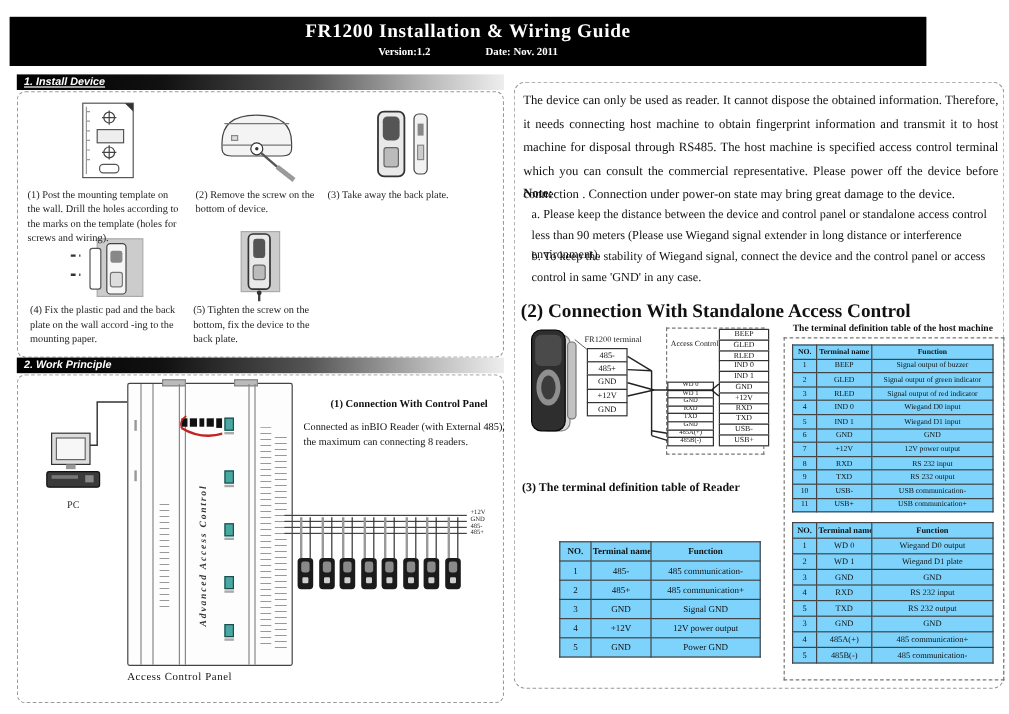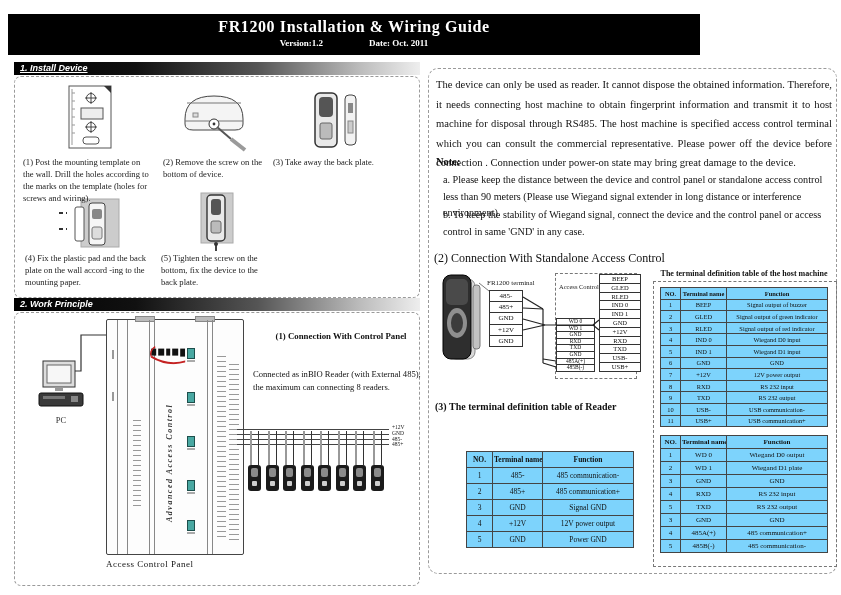--- a/index.html
+++ b/index.html
@@ -1,18 +1,18 @@
 <!DOCTYPE html>
 <html><head>
 <meta charset="utf-8">
 <style>
   html,body{margin:0;padding:0;background:#e8e8e8;}
   .page{position:relative;width:841px;height:595px;background:#fff;font-family:"Liberation Serif",serif;color:#111;overflow:hidden;margin:0 auto;}
   
-  .titlebar{position:absolute;left:8px;top:14px;width:692px;height:41px;background:#000;color:#fff;text-align:center;}
+  .titlebar{position:absolute;left:8px;top:14px;width:764px;height:41px;background:#000;color:#fff;text-align:center;}
   .title{font-size:16px;font-weight:bold;letter-spacing:.6px;padding-top:4px;}
   .subtitle{font-size:9px;margin-top:2px;display:flex;justify-content:center;gap:46px;font-weight:bold;}
   
   .sec-header{position:absolute;left:14px;width:406px;height:13px;box-sizing:border-box;padding-left:6px;
     background:linear-gradient(90deg,#000 0%,#111 30%,#555 60%,#bbb 85%,#eee 100%);
     color:#fff;font-family:"Liberation Sans",sans-serif;font-weight:bold;font-style:italic;font-size:9px;line-height:13px;}
   .dashed-box{position:absolute;border:1px dashed #9a9a9a;border-radius:7px;background:#fff;}
   
   .step-cap{position:absolute;font-size:8.6px;line-height:1.38;color:#222;}
   .ill{position:absolute;}
@@ -23,34 +23,34 @@
   .logo-rot{position:absolute;left:52px;top:8px;width:26px;height:46px;transform:rotate(90deg);transform-origin:30% 40%;}
   .adv-text{position:absolute;left:58px;top:72px;height:142px;width:14px;writing-mode:vertical-rl;transform:rotate(180deg);
     font-weight:bold;font-style:italic;font-size:8px;letter-spacing:1.5px;color:#333;text-align:center;}
   .led{position:absolute;left:80px;width:6px;height:9px;background:#49a8a2;border:1px solid #1d4f4c;}
   .led-dash{position:absolute;left:80px;width:8px;height:2px;background:#aaa;}
   .strip{position:absolute;background:repeating-linear-gradient(to bottom,#999 0 1px,transparent 1px 5px);}
   .mini-dash{position:absolute;left:5px;width:2px;height:9px;background:#999;}
   .panel-cap{position:absolute;left:91px;top:246px;width:136px;text-align:left;font-size:9px;letter-spacing:.5px;}
   .pc-label{position:absolute;left:22px;top:102px;width:48px;text-align:center;font-size:8.5px;color:#333;}
   .conn1-h{position:absolute;left:236px;top:18px;width:180px;text-align:center;font-weight:bold;font-size:8.8px;}
-  .conn1-b{position:absolute;left:238px;top:36px;width:178px;font-size:8.6px;line-height:1.5;margin-top:19px;}
+  .conn1-b{position:absolute;left:238px;top:36px;width:178px;font-size:8.6px;line-height:1.5;}
   .busline{position:absolute;height:1px;background:#444;left:222px;width:152px;}
   .bus-labels{position:absolute;left:377px;top:112px;font-size:5.5px;line-height:5.8px;color:#222;}
   .readers{position:absolute;left:233px;top:118px;width:136px;display:flex;justify-content:space-between;}
   .rwrap{display:flex;flex-direction:column;align-items:center;}
   .drop{width:6px;height:34px;border-left:2px solid #999;border-right:1px solid #333;}
   .reader{width:13px;height:26px;background:#1b1b1b;border-radius:3px;position:relative;}
   .reader::before{content:"";position:absolute;left:3px;top:3px;width:7px;height:9px;background:#8a8a8a;border-radius:2px;}
   .reader::after{content:"";position:absolute;left:4px;top:16px;width:5px;height:5px;background:#cfcfcf;border-radius:1px;}
   
   .intro{position:absolute;left:7px;top:6px;width:396px;font-size:10.6px;line-height:19.5px;text-align:justify;}
   .note-label{position:absolute;left:7px;top:87px;font-size:10.5px;font-weight:bold;}
   .note-item{position:absolute;left:14px;width:388px;font-size:10.2px;line-height:16.5px;}
-  .conn2-h{position:absolute;left:5px;top:182px;font-weight:normal;font-size:12px;}
+  .conn2-h{position:absolute;left:5px;top:182px;font-weight:bold;font-size:16px;}
   .diagram-label{position:absolute;font-size:7px;color:#222;}
   .pins{position:absolute;}
   .pin{border:1px solid #333;margin-top:-1px;text-align:center;background:#fff;overflow:hidden;}
   .pins-fr{left:60px;top:222px;width:34px;font-size:7px;}
   .pins-fr .pin{height:10.2px;line-height:10.2px;}
   .pins-wd{left:127px;top:250px;width:39px;font-size:5.5px;}
   .pins-wd .pin{height:5.6px;line-height:5.6px;}
   .pins-host{left:170px;top:206px;width:42px;font-size:6.5px;}
   .pins-host .pin{height:7.8px;line-height:7.8px;}
   .ac-box{position:absolute;left:126px;top:204px;width:80px;height:104px;border:1.3px dashed #777;}
@@ -69,21 +69,21 @@
 </style>
 </head>
 <body>
 
 <div class="page">
 
   <div class="titlebar">
     <div class="title">FR1200 Installation &amp; Wiring Guide</div>
     <div class="subtitle">
       <span>Version:1.2</span>
-      <span>Date:  Oct. 2011</span>
+      <span>Date:  Nov. 2011</span>
     </div>
   </div>
 
   <div class="sec-header" style="top:62px;text-decoration:underline;">1. Install Device</div>
   <div class="dashed-box" style="left:14px;top:76px;width:404px;height:220px;">
 
     <div class="ill" style="left:44px;top:6px;">
       <svg width="58" height="70">
         <rect x="10" y="3" width="42" height="62" fill="#fff" stroke="#555"></rect>
         <path d="M52,3 L45,3 L52,10 Z" fill="#333"></path>

